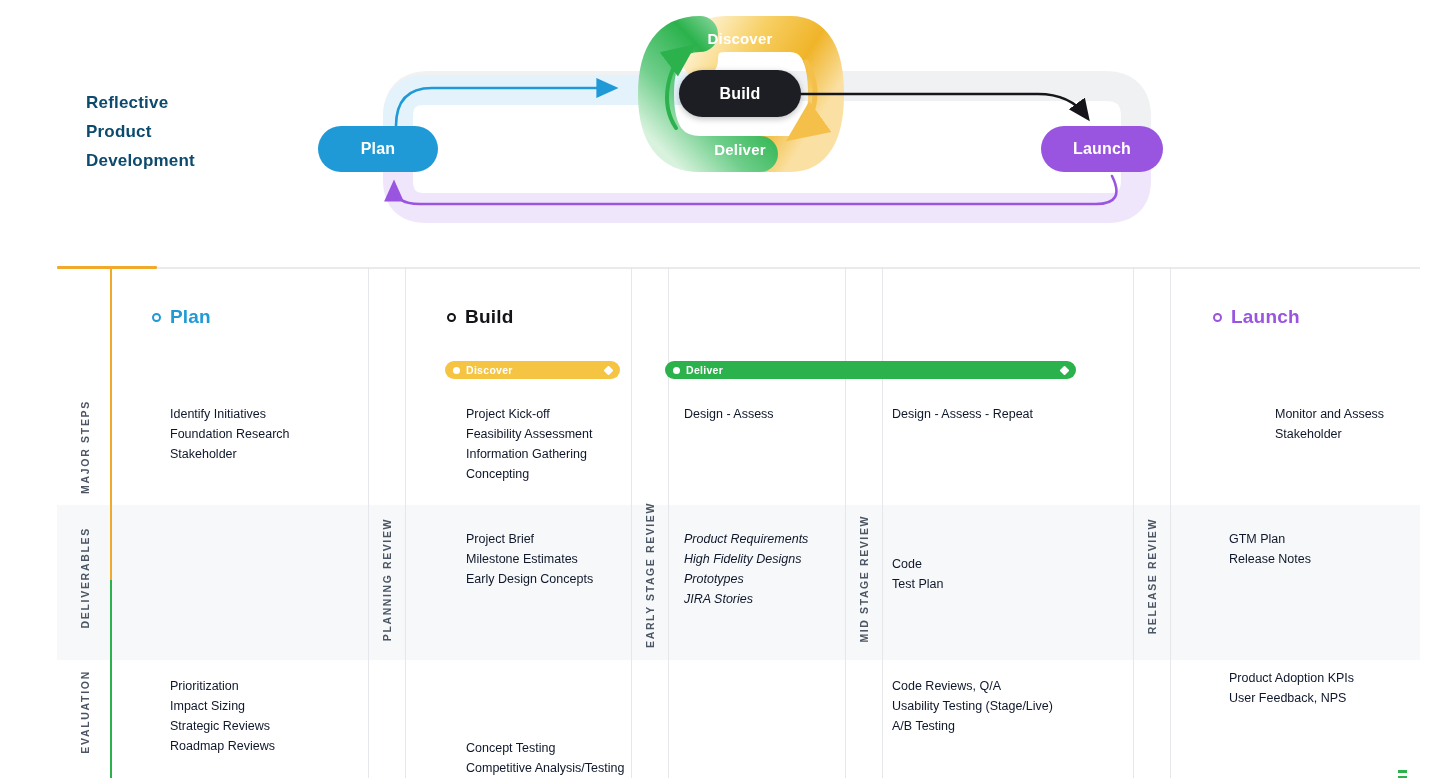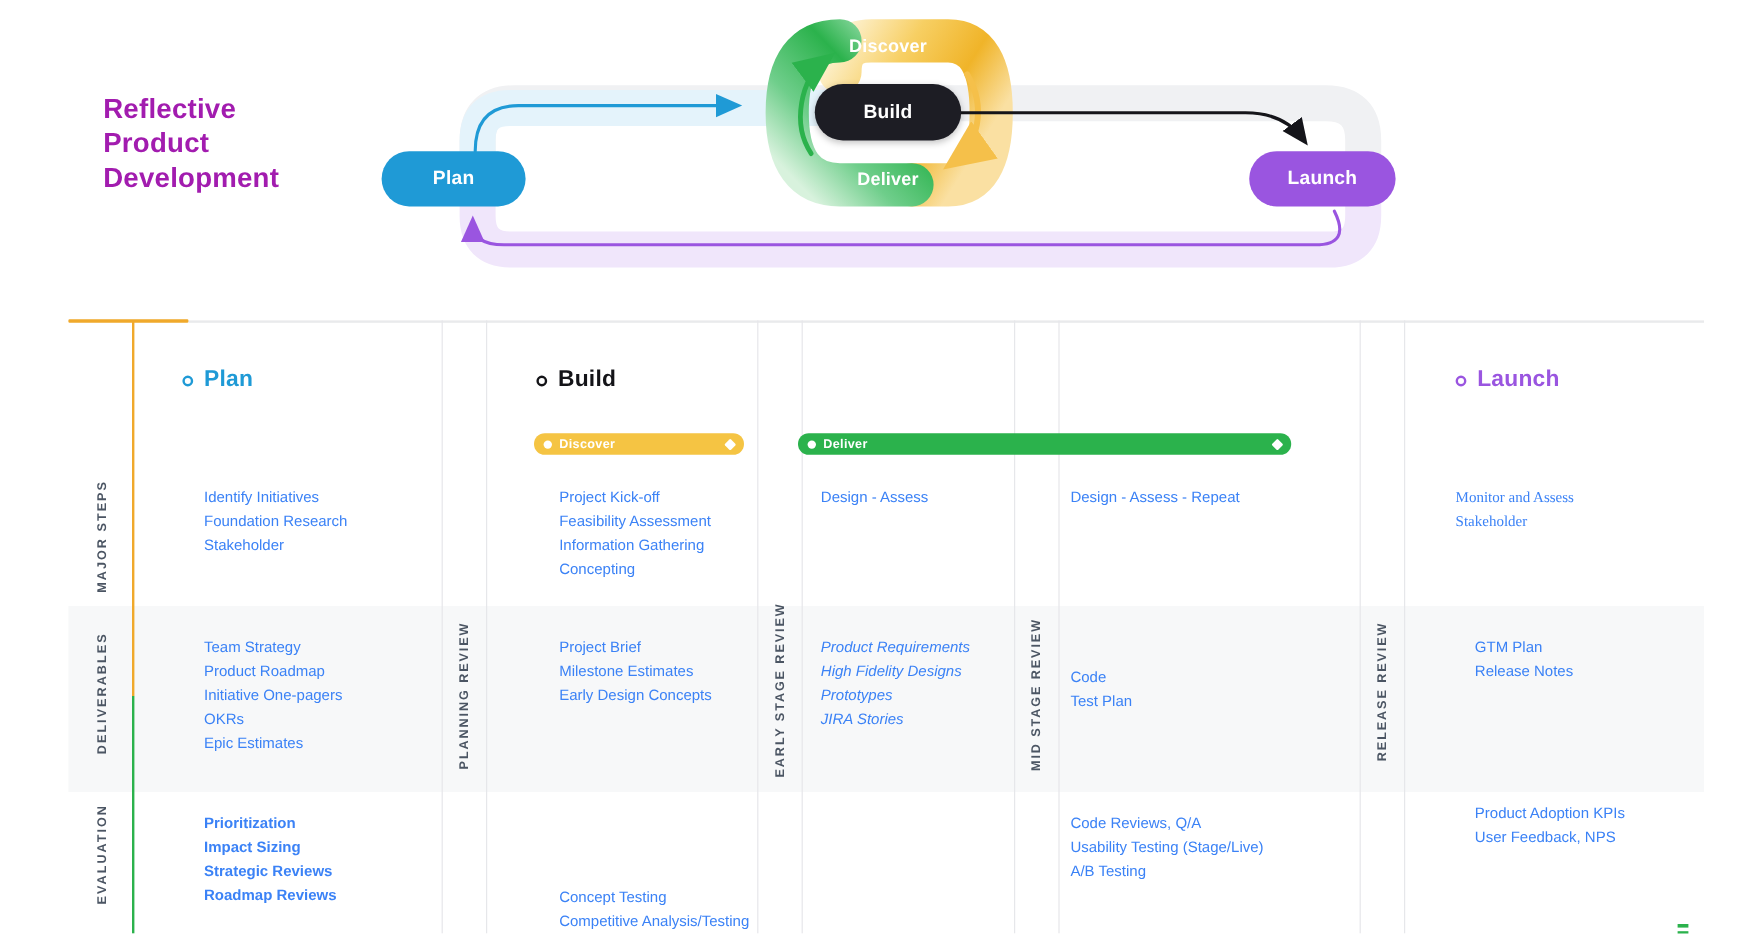--- a/index.html
+++ b/index.html
@@ -9,22 +9,22 @@
     background: #ffffff;
     font-family: "Liberation Sans", sans-serif;
     overflow: hidden;
   }
   .page { position: relative; width: 1456px; height: 778px; background:#fff; }
 
   
   .hero { position: relative; width: 1456px; height: 250px; }
 
   .hero-title {
-    position: absolute; left: 86px; top: 76px;
-    font-size: 23px; font-weight: 700; color: #a21caf;
+    position: absolute; left: 86px; top: 88px;
+    font-size: 17px; font-weight: 700; color: #0c4a6e;
     line-height: 29px; letter-spacing: .2px;
   }
   .hero-title div { white-space: nowrap; }
 
   .hero-svg { position:absolute; left:0; top:0; width:1456px; height:250px; }
 
   .pill {
     position: absolute;
     display: flex; align-items: center; justify-content: center;
     border-radius: 999px;
@@ -106,21 +106,21 @@
     color:#ffffff; font-size:10.5px; font-weight:700; letter-spacing:.3px;
   }
   .stage-bar .dot { width:7px; height:7px; border-radius:50%; background:#fff; flex:0 0 auto; }
   .stage-bar .diamond {
     width:7px; height:7px; background:#fff; transform:rotate(45deg);
     margin-left:auto; flex:0 0 auto; border-radius:1px;
   }
 
   .cell { position:absolute; }
   .cell .item {
-    font-size:12.5px; color:#3b82f6; line-height:20px; white-space:nowrap;
+    font-size:12.5px; color:#0f172a; line-height:20px; white-space:nowrap;
   }
 
   .corner-marks { position:absolute; left:1398px; top:520px; }
   .corner-marks i {
     position:absolute; display:block; background:#2bb24c; height:3px;
   }
 </style>
 </head>
 <body>
 
@@ -262,53 +262,46 @@
         <div class="item">Feasibility Assessment</div>
         <div class="item">Information Gathering</div>
         <div class="item">Concepting</div>
       </div>
     <div class="cell" style="left:684px; top:154px;">
         <div class="item">Design - Assess</div>
       </div>
     <div class="cell" style="left:892px; top:154px;">
         <div class="item">Design - Assess - Repeat</div>
       </div>
-    <div class="cell" style="left:1213px; top:154px;font-family:Liberation Serif, serif;">
+    <div class="cell" style="left:1275px; top:154px;">
         <div class="item">Monitor and Assess</div>
         <div class="item">Stakeholder</div>
       </div>
 
-    <div class="cell" style="left:170px; top:279px;">
-        <div class="item">Team Strategy</div>
-        <div class="item">Product Roadmap</div>
-        <div class="item">Initiative One-pagers</div>
-        <div class="item">OKRs</div>
-        <div class="item">Epic Estimates</div>
-      </div>
     <div class="cell" style="left:466px; top:279px;">
         <div class="item">Project Brief</div>
         <div class="item">Milestone Estimates</div>
         <div class="item">Early Design Concepts</div>
       </div>
     <div class="cell" style="left:684px; top:279px;font-style:italic;">
         <div class="item">Product Requirements</div>
         <div class="item">High Fidelity Designs</div>
         <div class="item">Prototypes</div>
         <div class="item">JIRA Stories</div>
       </div>
     <div class="cell" style="left:892px; top:279px;margin-top:25px;">
         <div class="item">Code</div>
         <div class="item">Test Plan</div>
       </div>
     <div class="cell" style="left:1229px; top:279px;">
         <div class="item">GTM Plan</div>
         <div class="item">Release Notes</div>
       </div>
 
-    <div class="cell" style="left:170px; top:426px;font-weight:bold;">
+    <div class="cell" style="left:170px; top:426px;">
         <div class="item">Prioritization</div>
         <div class="item">Impact Sizing</div>
         <div class="item">Strategic Reviews</div>
         <div class="item">Roadmap Reviews</div>
       </div>
     <div class="cell" style="left:466px; top:448px;margin-top:40px;">
         <div class="item">Concept Testing</div>
         <div class="item">Competitive Analysis/Testing</div>
         <div class="item">User Interviews</div>
       </div>

